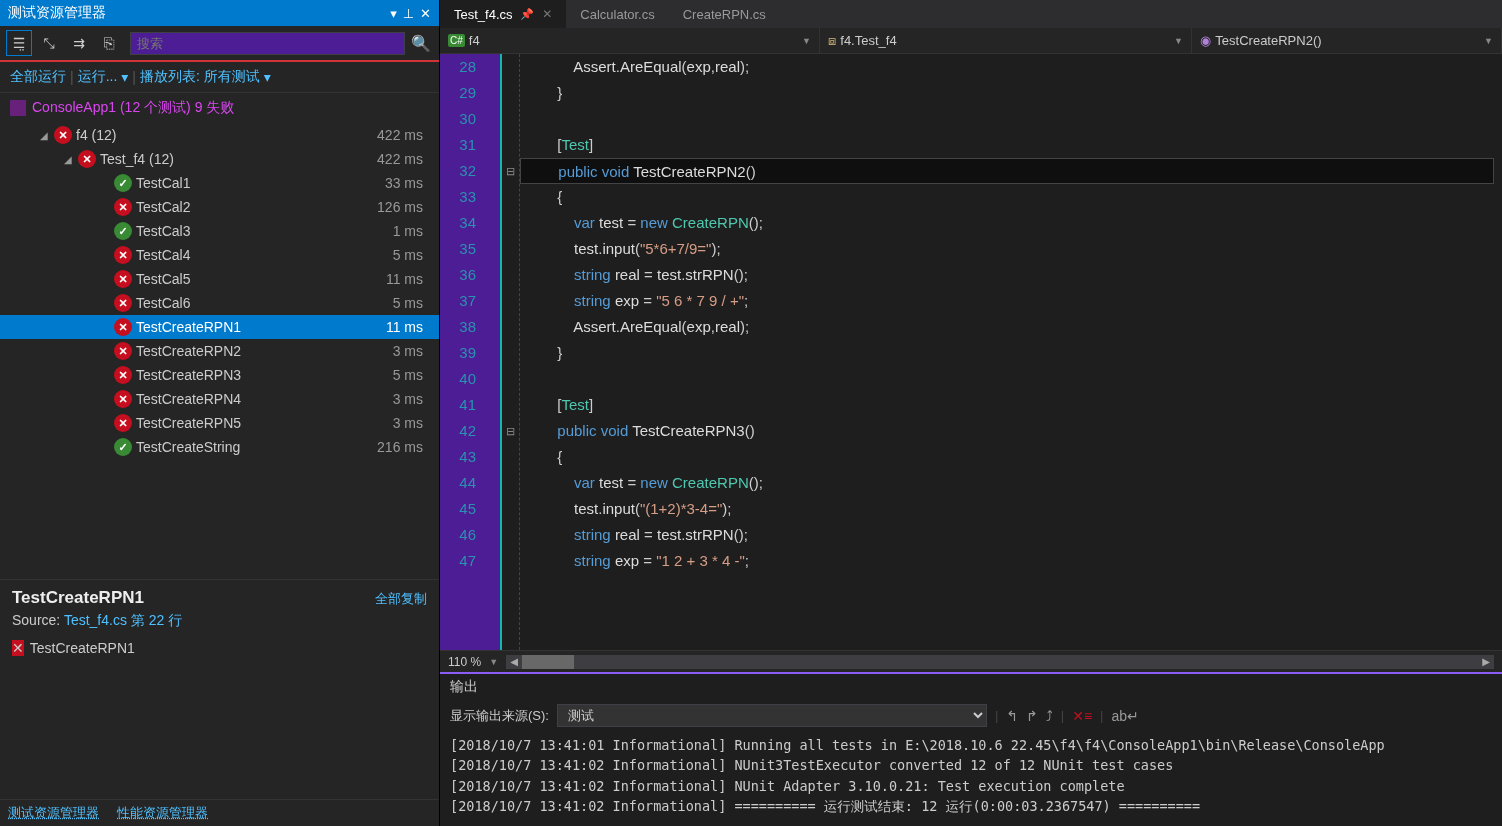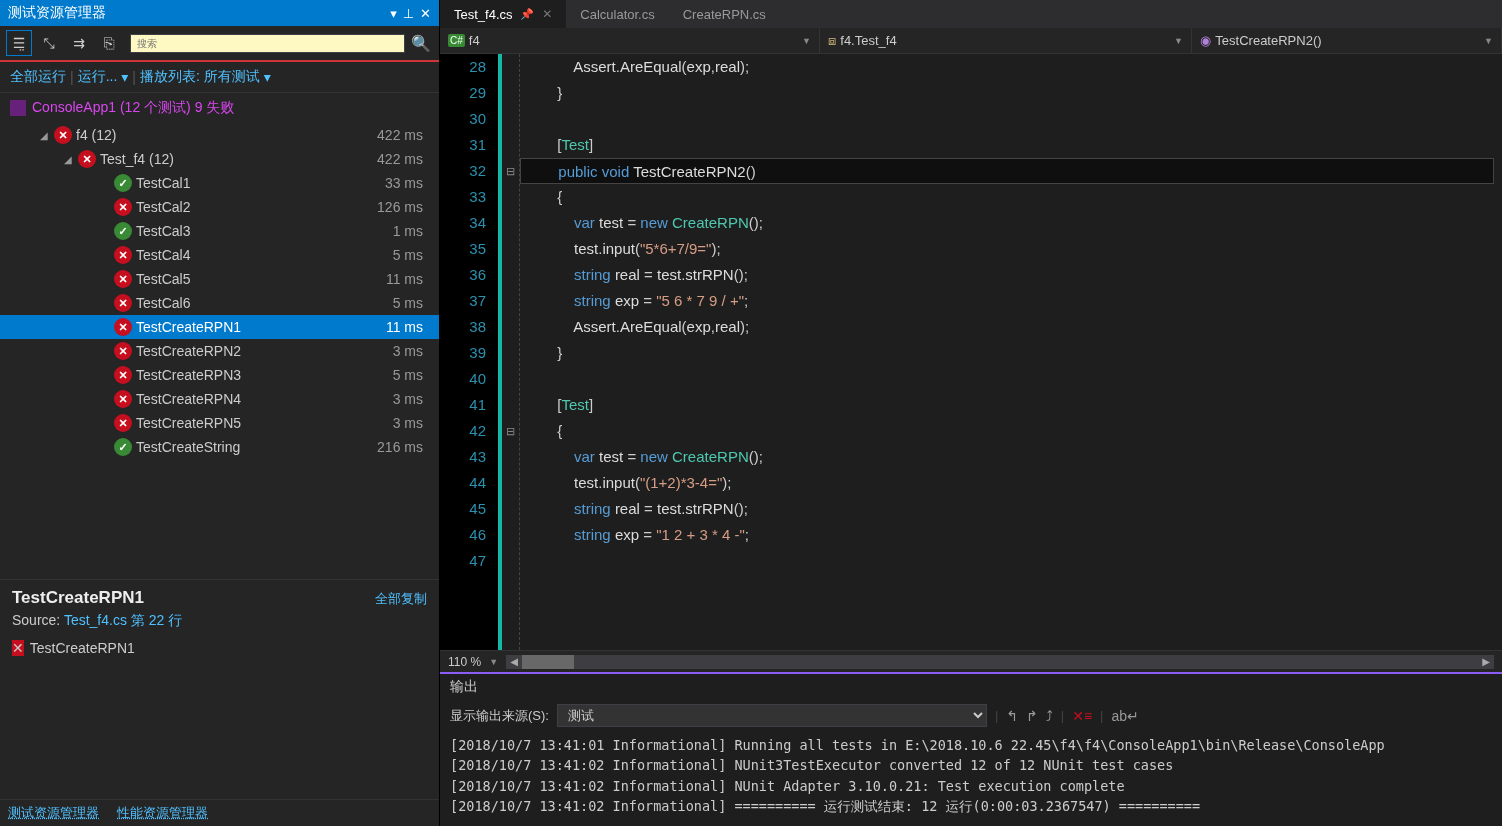--- a/index.html
+++ b/index.html
@@ -4,21 +4,21 @@
 <style>
 * { margin: 0; padding: 0; box-sizing: border-box; font-family: "Microsoft YaHei", "Segoe UI", sans-serif; }
 body { background: #1e1e1e; color: #ccc; width: 1502px; height: 826px; overflow: hidden; display: flex; }
 .left-panel { width: 440px; display: flex; flex-direction: column; background: #252526; border-right: 1px solid #000; }
 .panel-header { background: #007acc; color: #fff; padding: 4px 8px; display: flex; align-items: center; justify-content: space-between; font-size: 14px; }
 .panel-header-icons { display: flex; gap: 6px; }
 .panel-header-icons span { cursor: pointer; font-size: 13px; }
 .toolbar { display: flex; align-items: center; padding: 4px 6px; gap: 4px; border-bottom: 2px solid #d13438; }
 .toolbar-btn { width: 26px; height: 26px; display: flex; align-items: center; justify-content: center; color: #ccc; cursor: pointer; font-size: 14px; }
 .toolbar-btn.active { border: 1px solid #007acc; }
-.search-box { flex: 1; background: #fef9c3; border: 1px solid #3f3f46; color: #888; padding: 3px 6px; font-size: 10px; margin-left: 4px; }
+.search-box { flex: 1; background: #4c1d95; border: 1px solid #3f3f46; color: #888; padding: 3px 6px; font-size: 13px; margin-left: 4px; }
 .search-icon-btn { width: 24px; text-align: center; color: #ccc; cursor: pointer; }
 .run-bar { display: flex; gap: 4px; padding: 6px 10px; font-size: 14px; color: #4fc1ff; border-bottom: 1px solid #333; align-items: center; }
 .run-bar .sep { color: #555; }
 .run-bar a { color: #4fc1ff; cursor: pointer; }
 .summary { padding: 6px 10px; font-size: 14px; color: #d946ef; display: flex; align-items: center; gap: 6px; }
 .summary .vs-icon { width: 16px; height: 16px; background: #68217a; display: inline-block; }
 .test-tree { flex: 1; overflow-y: auto; font-size: 14px; position: relative; }
 .test-tree::-webkit-scrollbar { width: 16px; }
 .test-tree::-webkit-scrollbar-thumb { background: #424242; }
 .test-tree::-webkit-scrollbar-track { background: #2d2d30; }
@@ -52,21 +52,21 @@
 .breadcrumb { display: flex; background: #252526; height: 26px; align-items: center; font-size: 13px; border-bottom: 1px solid #333; }
 .bc-seg { display: flex; align-items: center; padding: 0 8px; gap: 4px; cursor: pointer; border-right: 1px solid #333; height: 100%; }
 .bc-seg .drop { color: #888; font-size: 9px; margin-left: auto; }
 .bc-seg.f1 { width: 380px; }
 .bc-seg.f2 { width: 372px; }
 .bc-seg.f3 { flex: 1; }
 .bc-cs { background: #388a34; color: #fff; font-size: 10px; padding: 1px 2px; border-radius: 2px; }
 .bc-class { color: #d7ba7d; }
 .bc-method { color: #b180d7; }
 .editor-area { flex: 1; display: flex; overflow: hidden; background: #1e1e1e; font-family: Consolas, monospace; font-size: 15px; position: relative; }
-.gutter { width: 62px; background: #000000; color: #2b91af; text-align: right; padding-right: 12px; flex-shrink: 0; border-right: 4px solid #14b8a6; }
+.gutter { width: 62px; background: #4c1d95; color: #2b91af; text-align: right; padding-right: 24px; flex-shrink: 0; border-right: 2px solid #14b8a6; }
 .gutter div { height: 26px; line-height: 26px; }
 .fold-col { width: 18px; flex-shrink: 0; color: #888; font-size: 11px; border-right: 1px dashed #444; }
 .fold-col div { height: 26px; display: flex; align-items: center; justify-content: center; }
 .code-col { flex: 1; overflow: hidden; }
 .code-line { height: 26px; line-height: 26px; white-space: pre; padding-left: 4px; }
 .code-line.hl { background: #0f0f10; border: 1px solid #444; margin-right: 8px; }
 .kw { color: #569cd6; }
 .type { color: #4ec9b0; }
 .str { color: #d69d85; }
 .attr { color: #4ec9b0; }
@@ -323,20 +323,21 @@
         <div class="code-line hl">        <span class="kw">public</span> <span class="kw">void</span> <span class="id">TestCreateRPN2</span>()</div>
         <div class="code-line">        {</div>
         <div class="code-line">            <span class="kw">var</span> <span class="id">test</span> = <span class="kw">new</span> <span class="type">CreateRPN</span>();</div>
         <div class="code-line">            <span class="id">test</span>.<span class="id">input</span>(<span class="str">"5*6+7/9="</span>);</div>
         <div class="code-line">            <span class="kw">string</span> <span class="id">real</span> = <span class="id">test</span>.<span class="id">strRPN</span>();</div>
         <div class="code-line">            <span class="kw">string</span> <span class="id">exp</span> = <span class="str">"5 6 * 7 9 / +"</span>;</div>
         <div class="code-line">            <span class="id">Assert</span>.<span class="id">AreEqual</span>(<span class="id">exp</span>,<span class="id">real</span>);</div>
         <div class="code-line">        }</div>
         <div class="code-line">&nbsp;</div>
         <div class="code-line">        [<span class="attr">Test</span>]</div>
+        <div class="code-line">        <span class="kw">public</span> <span class="kw">void</span> <span class="id">TestCreateRPN3</span>()</div>
         <div class="code-line">        {</div>
         <div class="code-line">            <span class="kw">var</span> <span class="id">test</span> = <span class="kw">new</span> <span class="type">CreateRPN</span>();</div>
         <div class="code-line">            <span class="id">test</span>.<span class="id">input</span>(<span class="str">"(1+2)*3-4="</span>);</div>
         <div class="code-line">            <span class="kw">string</span> <span class="id">real</span> = <span class="id">test</span>.<span class="id">strRPN</span>();</div>
         <div class="code-line">            <span class="kw">string</span> <span class="id">exp</span> = <span class="str">"1 2 + 3 * 4 -"</span>;</div>
       </div>
   </div>
   <div class="editor-footer">
     <span class="zoom">110 %</span>
       <span style="color:#888;font-size:9px">▼</span>

